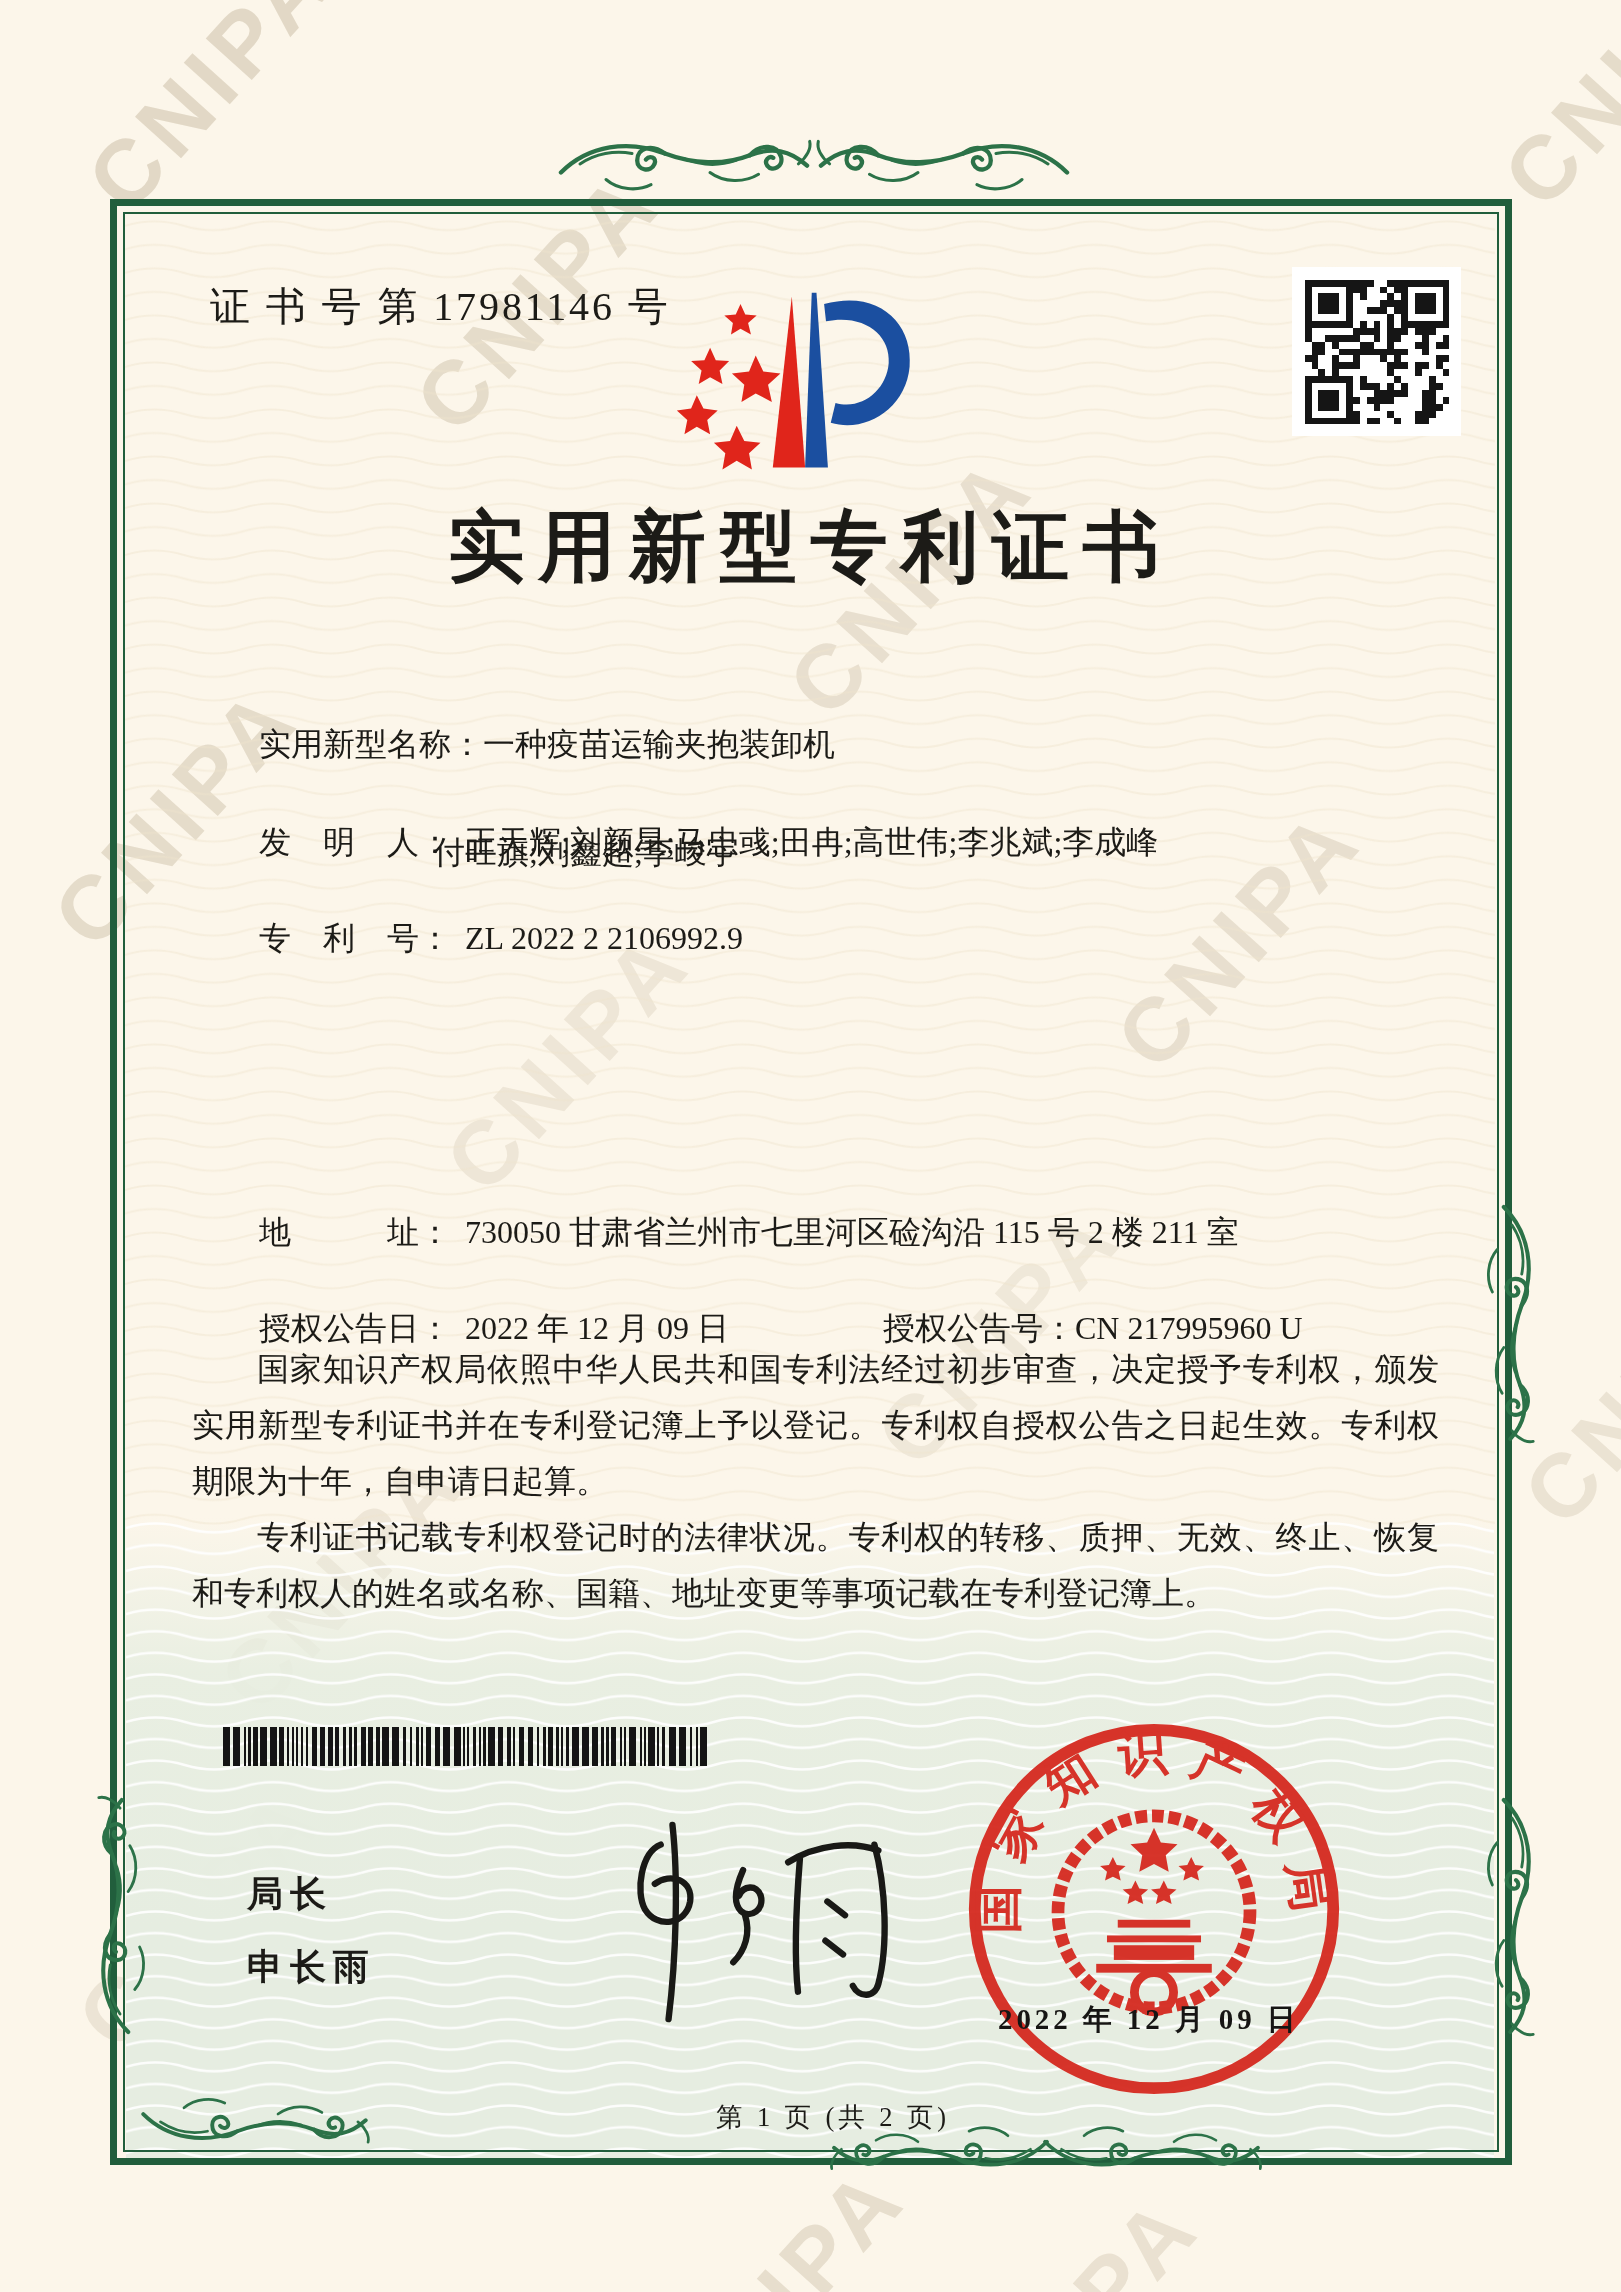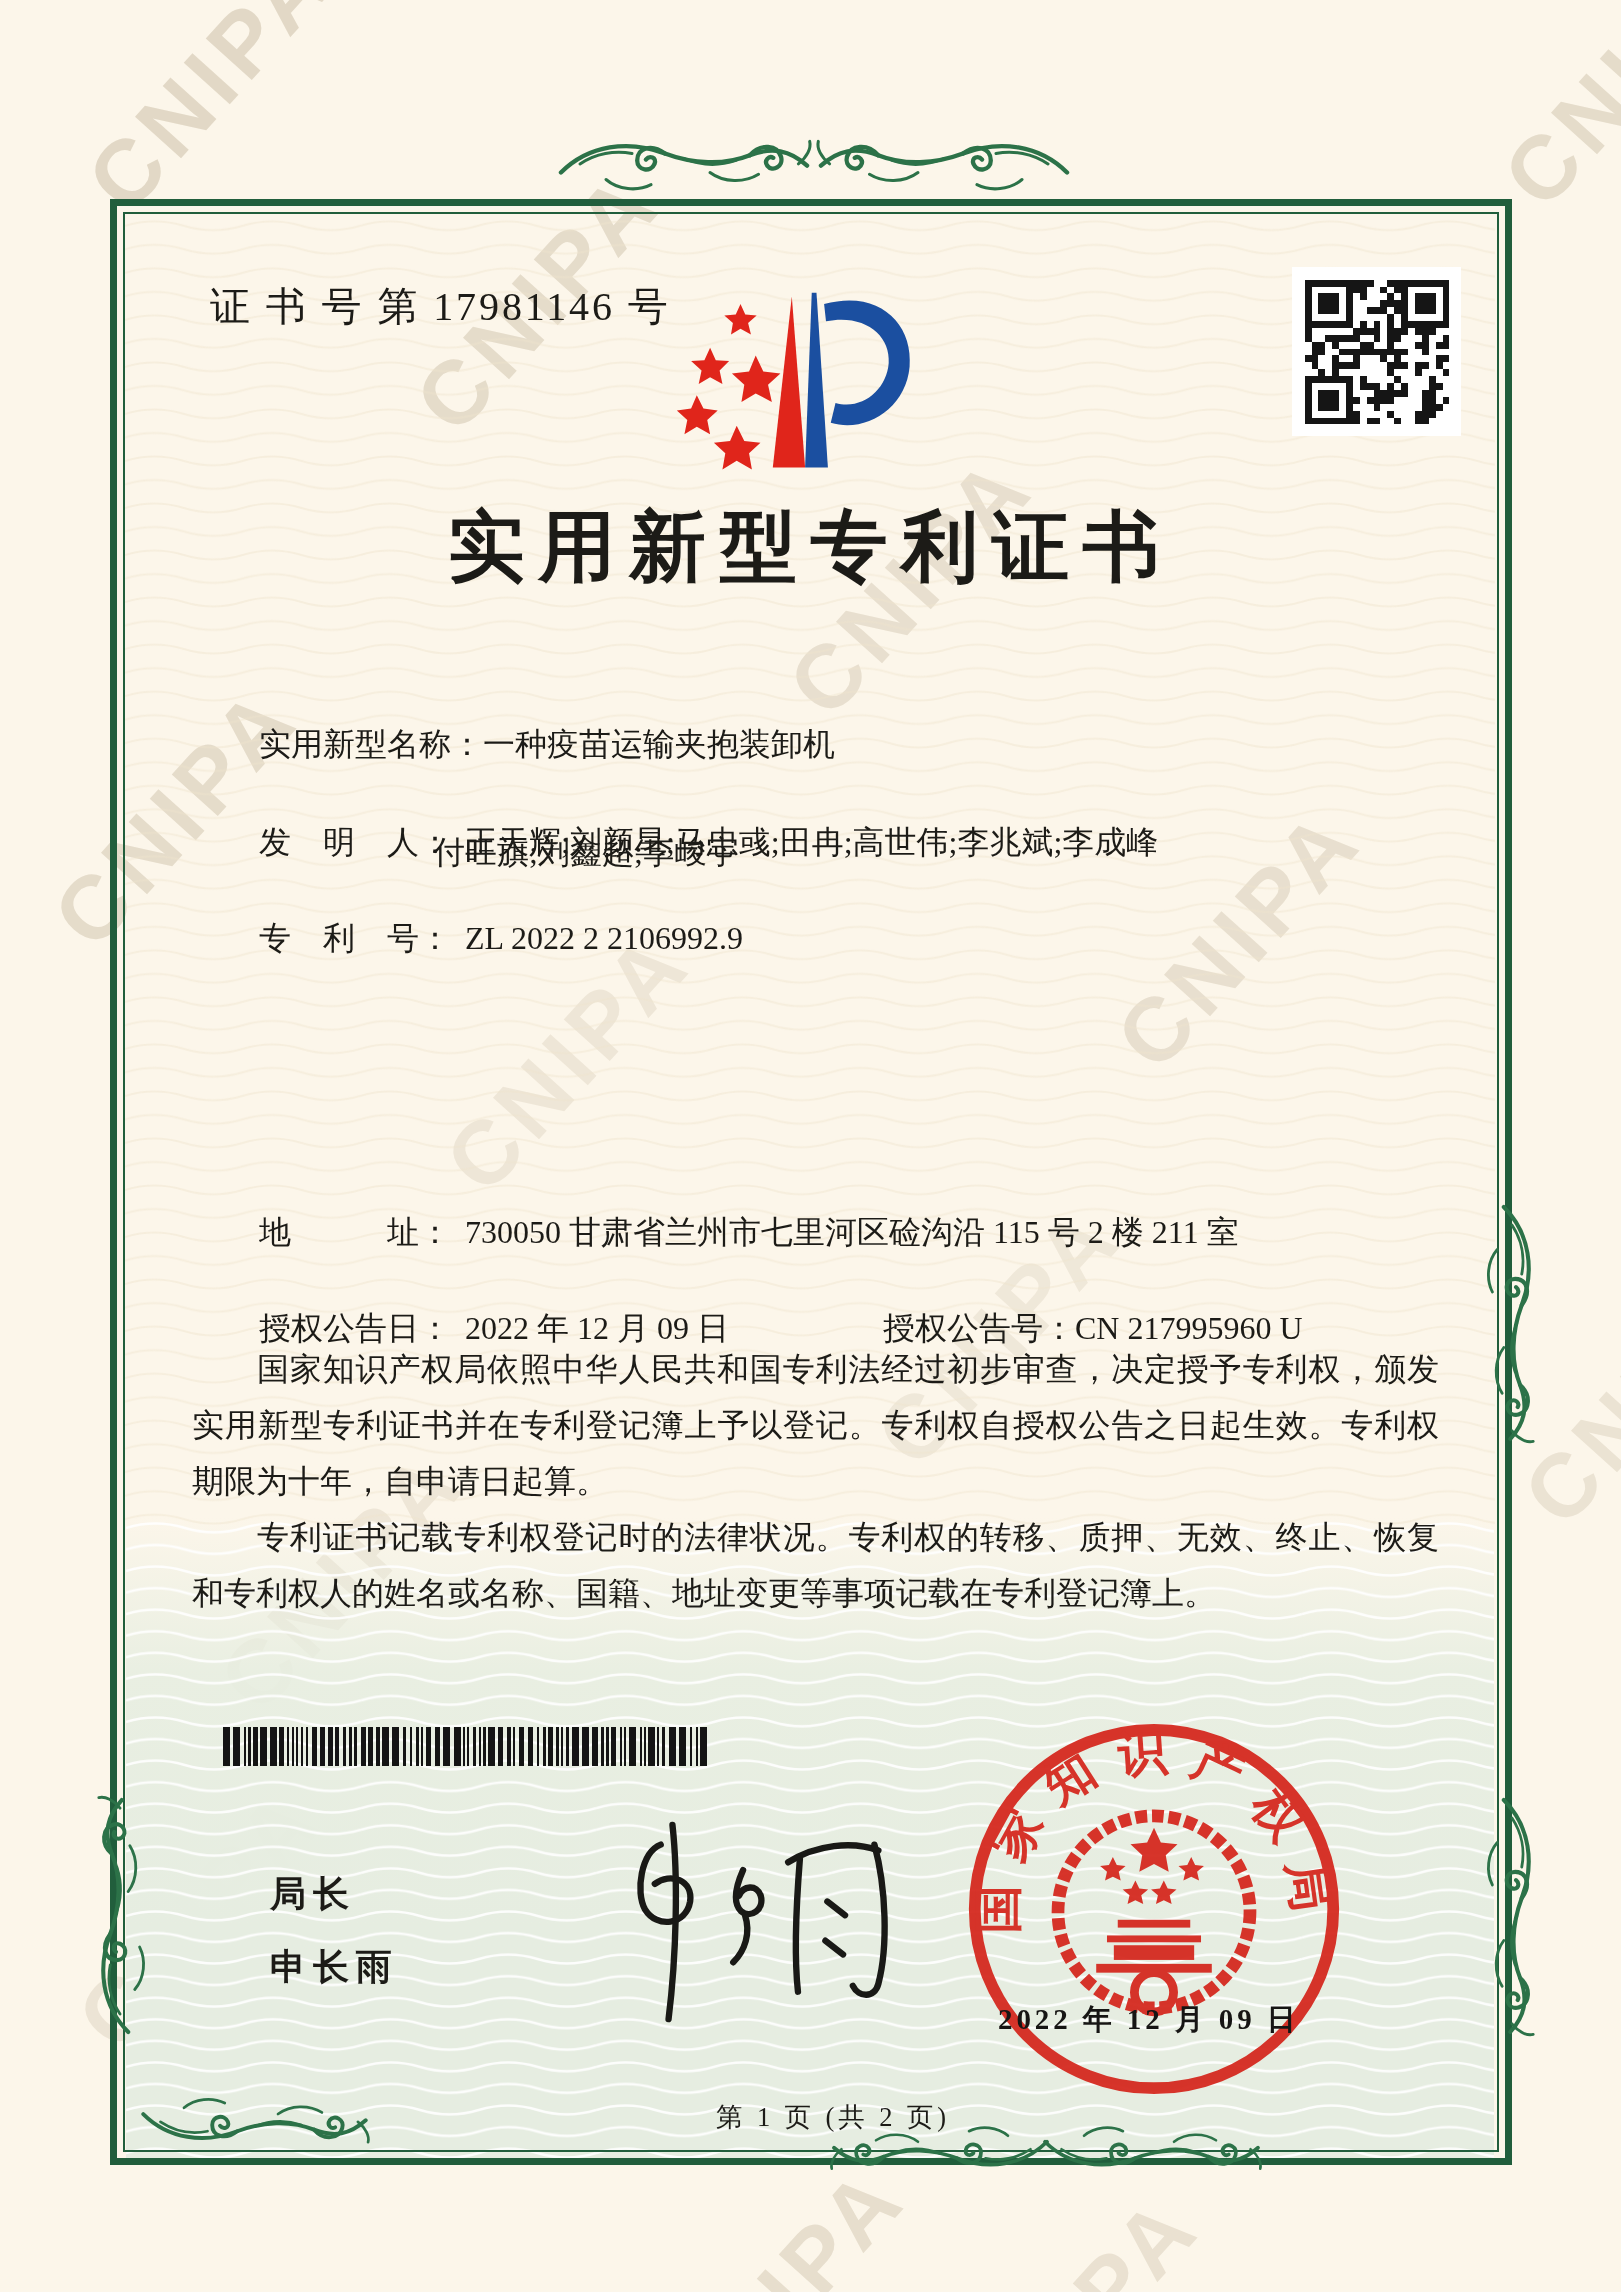--- a/index.html
+++ b/index.html
@@ -37,21 +37,21 @@
   
   .bodytext{position:absolute;left:192px;top:1341px;width:1247px;font-size:32px;
       line-height:56px;text-align:justify;}
   .bodytext p{margin:0;text-indent:65px;}
   
   .barcode{position:absolute;left:223px;top:1727px;height:39px;display:flex;align-items:stretch;}
   .barcode i{display:block;background:#141414;}
   .barcode em{display:block;background:transparent;}
   
   .bureau{position:absolute;left:247px;font-size:36px;font-weight:600;letter-spacing:6.9px;
-      font-family:Liberation Mono, monospace;margin-left:23px;}
+      font-family:Liberation Mono, monospace;}
   .sig{position:absolute;left:596px;top:1819px;width:300px;height:216px;}
   
   .seal{position:absolute;left:963px;top:1718px;width:382px;height:382px;opacity:.94;}
   .seal-date{position:absolute;left:998px;top:2000px;font-size:29px;letter-spacing:3.9px;
       color:#161514;font-weight:600;}
   
   .page-footer{position:absolute;left:0;top:2099px;width:1666px;text-align:center;font-size:26.5px;
       letter-spacing:3.9px;}
   .cont-box{position:absolute;left:655px;top:2186px;background:#fffdf6;padding:13.7px 35px;
       font-size:30px;letter-spacing:5.9px;}

